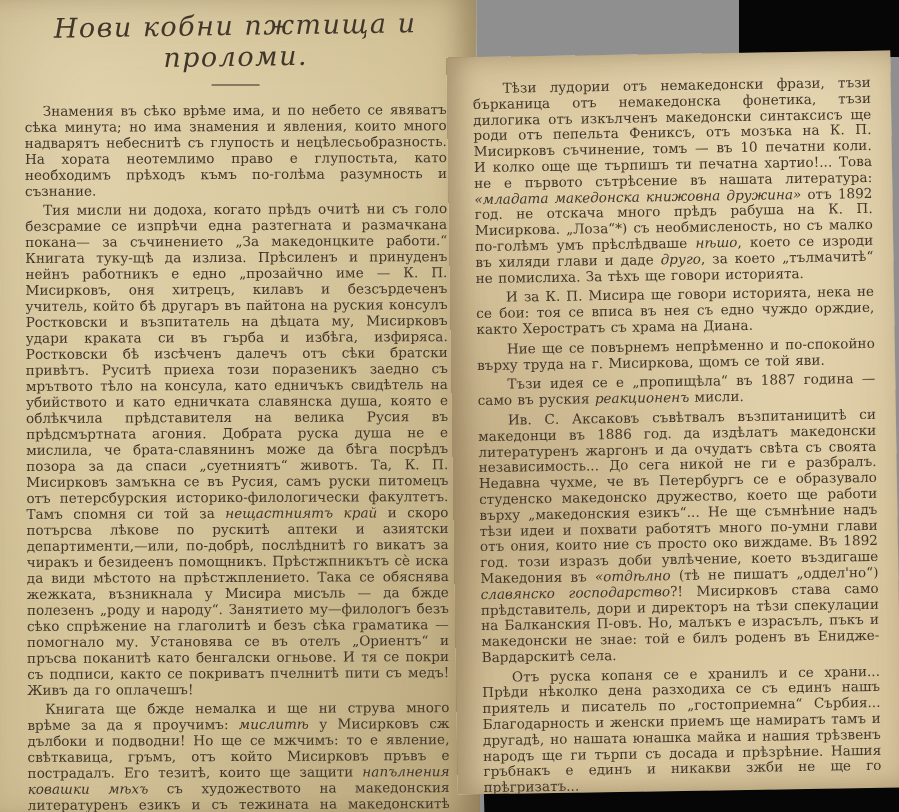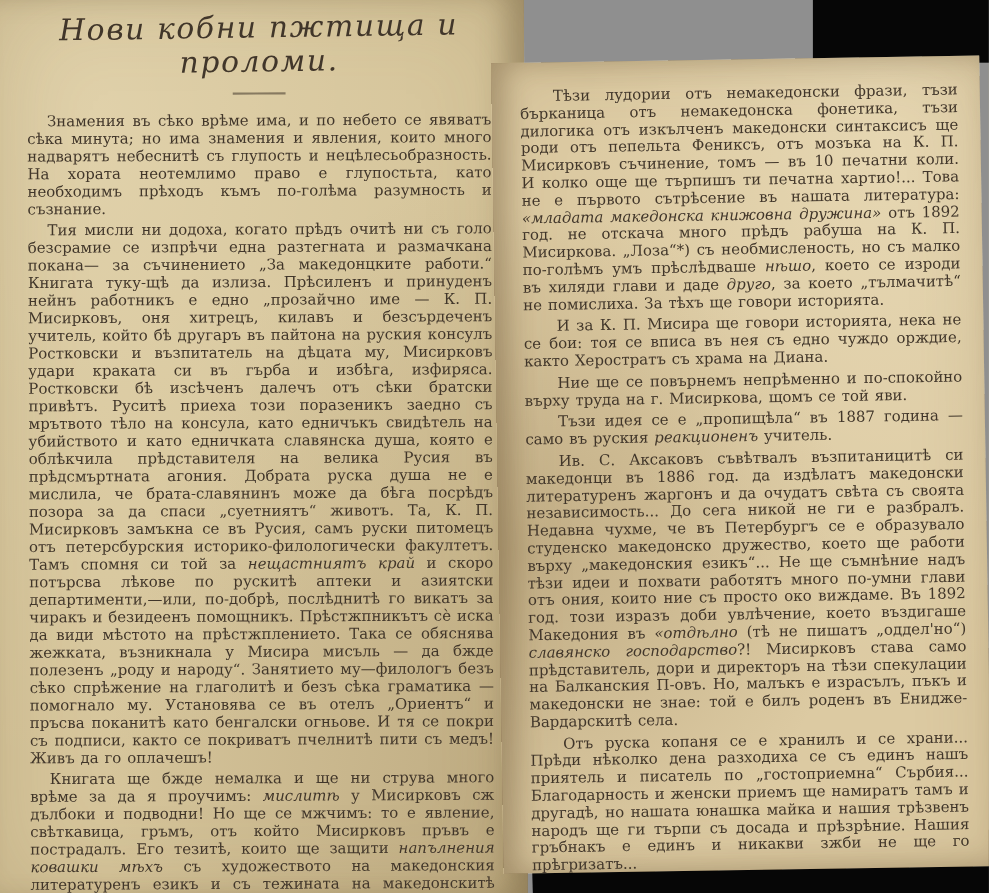--- a/index.html
+++ b/index.html
@@ -68,18 +68,18 @@
       <p><span>Книгата ще бжде немалка и ще ни струва много врѣме за да я проучимъ: </span><span class="it">мислитѣ</span><span> у Мисирковъ сж дълбоки и подводни! Но ще се мжчимъ: то е явление, свѣткавица, гръмъ, отъ който Мисирковъ пръвъ е пострадалъ. Его тезитѣ, които ще защити </span><span class="it">напълнения ковашки мѣхъ</span><span> съ художеството на македонския литературенъ езикъ и съ тежината на македонскитѣ звукове:</span></p>
     </div>
 
 </div>
 
 <div class="page page-right">
   <div class="body">
       <p><span>Тѣзи лудории отъ немакедонски фрази, тъзи бърканица отъ немакедонска фонетика, тъзи дилогика отъ изкълченъ македонски синтаксисъ ще роди отъ пепельта Фениксъ, отъ мозъка на К. П. Мисирковъ съчинение, томъ — въ 10 печатни коли. И колко още ще търпишъ ти печатна хартио!... Това не е първото сътрѣсение въ нашата литература: </span><span class="it">«младата македонска книжовна дружина»</span><span> отъ 1892 год. не отскача много прѣдъ рабуша на К. П. Мисиркова. „Лоза“*) съ необмисленость, но съ малко по-голѣмъ умъ прѣслѣдваше </span><span class="it">нѣшо</span><span>, което се изроди въ хиляди глави и даде </span><span class="it">друго</span><span>, за което „тълмачитѣ“ не помислиха. За тѣхъ ще говори историята.</span></p>
       <p><span>И за К. П. Мисира ще говори историята, нека не се бои: тоя се вписа въ нея съ едно чуждо орждие, както Херостратъ съ храма на Диана.</span></p>
       <p><span>Ние ще се повърнемъ непрѣменно и по-спокойно върху труда на г. Мисиркова, щомъ се той яви.</span></p>
-      <p><span>Тъзи идея се е „пропищѣла“ въ 1887 година — само въ руския </span><span class="it">реакционенъ</span><span> учитель.</span></p>
+      <p><span>Тъзи идея се е „пропищѣла“ въ 1887 година — само въ руския </span><span class="it">реакционенъ</span><span> мисли.</span></p>
       <p><span>Ив. С. Аксаковъ съвѣтвалъ възпитаницитѣ си македонци въ 1886 год. да издѣлатъ македонски литературенъ жаргонъ и да очудатъ свѣта съ своята независимость... До сега никой не ги е разбралъ. Недавна чухме, че въ Петербургъ се е образувало студенско македонско дружество, което ще работи върху „македонския езикъ“... Не ще съмнѣние надъ тѣзи идеи и похвати работятъ много по-умни глави отъ ония, които ние съ просто око виждаме. Въ 1892 год. този изразъ доби увлѣчение, което въздигаше Македония въ </span><span class="it">«отдѣлно</span><span> (тѣ не пишатъ „оддел'но“) </span><span class="it">славянско господарство</span><span>?! Мисирковъ става само прѣдставитель, дори и директоръ на тѣзи спекулации на Балканския П-овъ. Но, малъкъ е израсълъ, пъкъ и македонски не знае: той е билъ роденъ въ Енидже-Вардарскитѣ села.</span></p>
       <p><span>Отъ руска копаня се е хранилъ и се храни... Прѣди нѣколко дена разходиха се съ единъ нашъ приятель и писатель по „гостоприемна“ Сърбия... Благодарность и женски приемъ ще намиратъ тамъ и другадѣ, но нашата юнашка майка и нашия трѣзвенъ народъ ще ги търпи съ досада и прѣзрѣние. Нашия гръбнакъ е единъ и никакви зжби не ще го прѣгризатъ...</span></p>
     </div>
 
 </div>
 
 </body></html>

